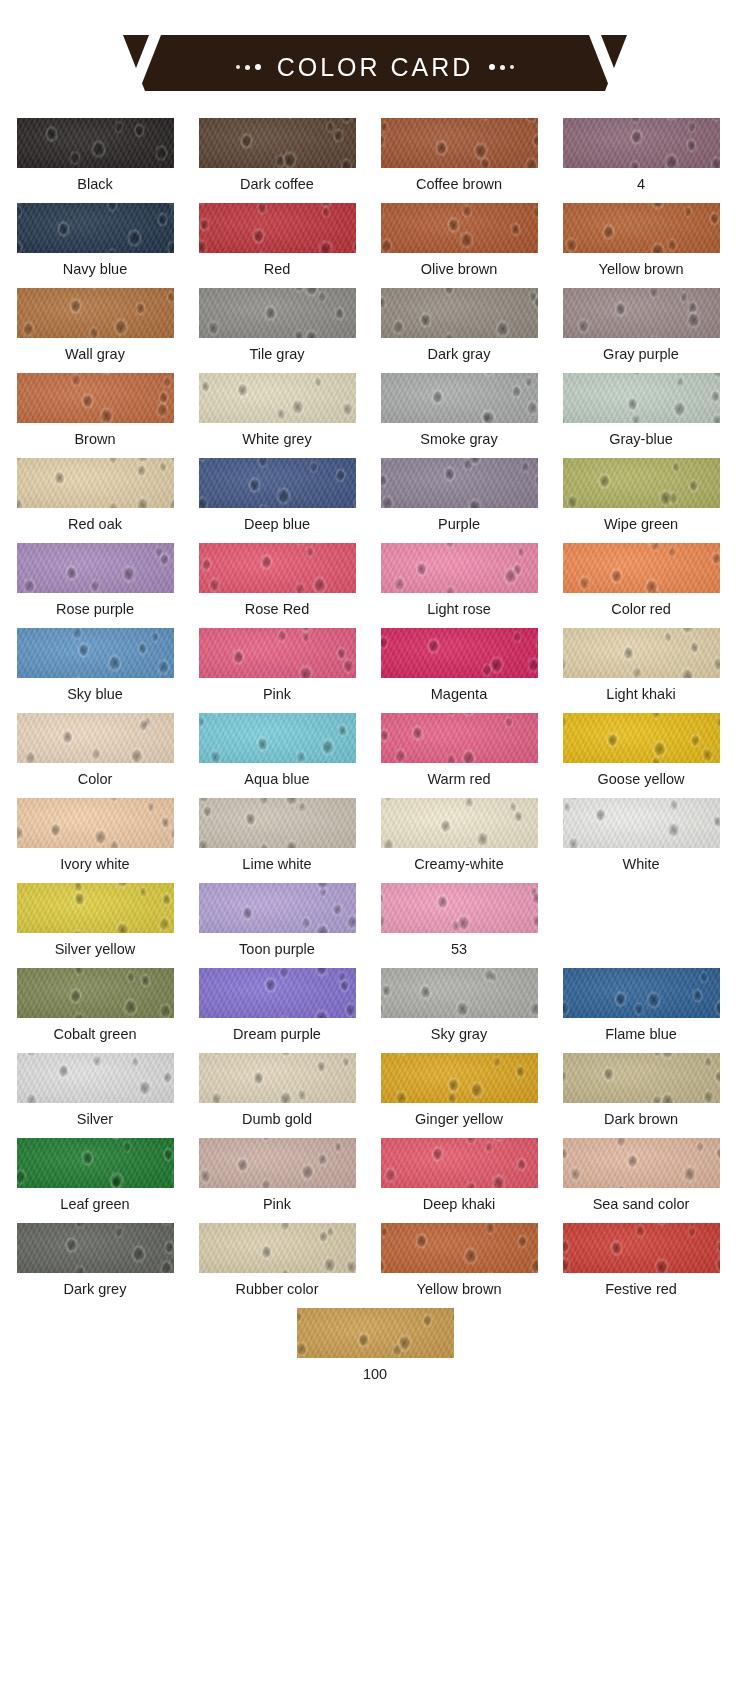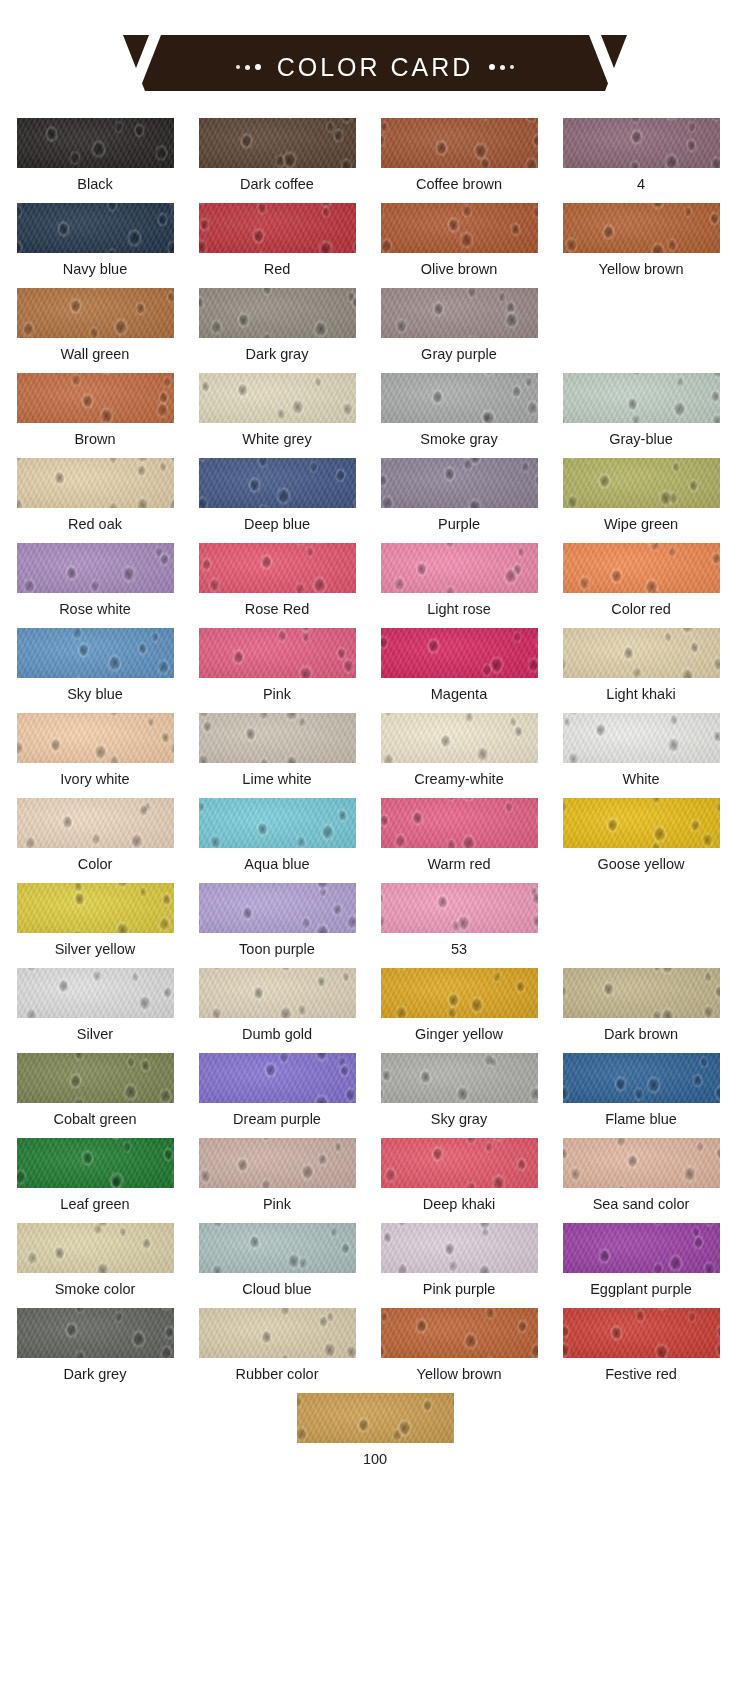--- a/index.html
+++ b/index.html
@@ -195,21 +195,27 @@
           <div class="tex" style="background-position: 11px 13px, 13px 17px, 29px 3px, 21px 7px, 51px 2px, 23px 0px, 0px 0px, 0px 0px, 0px 0px;"></div>
         </div>
         <div class="caption">Yellow brown</div>
       </div>
     </div>
     <div class="row">
       <div class="cell">
         <div class="swatch" style="background-color: rgb(179, 113, 60);">
           <div class="tex" style="background-position: 24px 2px, 22px 8px, 1px 8px, 24px 6px, 19px 5px, 52px 0px, 0px 0px, 0px 0px, 0px 0px;"></div>
         </div>
-        <div class="caption">Wall green</div>
+        <div class="caption">Wall gray</div>
+      </div>
+      <div class="cell">
+        <div class="swatch" style="background-color: rgb(141, 140, 136);">
+          <div class="tex" style="background-position: 37px 9px, 31px 19px, 18px 13px, 27px 5px, 42px 8px, 21px 0px, 0px 0px, 0px 0px, 0px 0px;"></div>
+        </div>
+        <div class="caption">Tile gray</div>
       </div>
       <div class="cell">
         <div class="swatch" style="background-color: rgb(147, 139, 128);">
           <div class="tex" style="background-position: 10px 16px, 40px 10px, 35px 2px, 30px 4px, 10px 11px, 50px 0px, 0px 0px, 0px 0px, 0px 0px;"></div>
         </div>
         <div class="caption">Dark gray</div>
       </div>
       <div class="cell">
         <div class="swatch" style="background-color: rgb(157, 138, 138);">
           <div class="tex" style="background-position: 23px 5px, 49px 1px, 7px 7px, 33px 3px, 33px 14px, 19px 0px, 0px 0px, 0px 0px, 0px 0px;"></div>
@@ -267,21 +273,21 @@
           <div class="tex" style="background-position: 7px 7px, 21px 9px, 8px 15px, 22px 9px, 52px 0px, 11px 0px, 0px 0px, 0px 0px, 0px 0px;"></div>
         </div>
         <div class="caption">Wipe green</div>
       </div>
     </div>
     <div class="row">
       <div class="cell">
         <div class="swatch" style="background-color: rgb(169, 139, 192);">
           <div class="tex" style="background-position: 20px 14px, 30px 0px, 25px 4px, 25px 8px, 20px 3px, 40px 0px, 0px 0px, 0px 0px, 0px 0px;"></div>
         </div>
-        <div class="caption">Rose white</div>
+        <div class="caption">Rose purple</div>
       </div>
       <div class="cell">
         <div class="swatch" style="background-color: rgb(233, 84, 111);">
           <div class="tex" style="background-position: 33px 3px, 39px 11px, 42px 9px, 28px 7px, 43px 6px, 9px 0px, 0px 0px, 0px 0px, 0px 0px;"></div>
         </div>
         <div class="caption">Rose Red</div>
       </div>
       <div class="cell">
         <div class="swatch" style="background-color: rgb(243, 137, 174);">
           <div class="tex" style="background-position: 6px 10px, 48px 2px, 14px 14px, 31px 6px, 11px 9px, 38px 0px, 0px 0px, 0px 0px, 0px 0px;"></div>
@@ -316,20 +322,46 @@
       </div>
       <div class="cell">
         <div class="swatch" style="background-color: rgb(230, 213, 173);">
           <div class="tex" style="background-position: 31px 9px, 43px 17px, 9px 7px, 11px 1px, 16px 5px, 3px 0px, 0px 0px, 0px 0px, 0px 0px;"></div>
         </div>
         <div class="caption">Light khaki</div>
       </div>
     </div>
     <div class="row">
       <div class="cell">
+        <div class="swatch" style="background-color: rgb(240, 217, 192);">
+          <div class="tex" style="background-position: 16px 8px, 38px 12px, 4px 0px, 26px 10px, 21px 1px, 28px 0px, 0px 0px, 0px 0px, 0px 0px;"></div>
+        </div>
+        <div class="caption">Color</div>
+      </div>
+      <div class="cell">
+        <div class="swatch" style="background-color: rgb(119, 206, 221);">
+          <div class="tex" style="background-position: 29px 15px, 47px 3px, 21px 5px, 29px 9px, 44px 4px, 57px 0px, 0px 0px, 0px 0px, 0px 0px;"></div>
+        </div>
+        <div class="caption">Aqua blue</div>
+      </div>
+      <div class="cell">
+        <div class="swatch" style="background-color: rgb(234, 95, 134);">
+          <div class="tex" style="background-position: 2px 4px, 6px 14px, 38px 10px, 32px 8px, 12px 7px, 26px 0px, 0px 0px, 0px 0px, 0px 0px;"></div>
+        </div>
+        <div class="caption">Warm red</div>
+      </div>
+      <div class="cell">
+        <div class="swatch" style="background-color: rgb(236, 191, 18);">
+          <div class="tex" style="background-position: 15px 11px, 15px 5px, 10px 15px, 0px 7px, 35px 10px, 55px 0px, 0px 0px, 0px 0px, 0px 0px;"></div>
+        </div>
+        <div class="caption">Goose yellow</div>
+      </div>
+    </div>
+    <div class="row">
+      <div class="cell">
         <div class="swatch" style="background-color: rgb(246, 207, 168);">
           <div class="tex" style="background-position: 4px 16px, 2px 8px, 26px 12px, 14px 0px, 39px 8px, 32px 0px, 0px 0px, 0px 0px, 0px 0px;"></div>
         </div>
         <div class="caption">Ivory white</div>
       </div>
       <div class="cell">
         <div class="swatch" style="background-color: rgb(206, 197, 182);">
           <div class="tex" style="background-position: 17px 5px, 11px 19px, 43px 1px, 17px 13px, 7px 11px, 1px 0px, 0px 0px, 0px 0px, 0px 0px;"></div>
         </div>
         <div class="caption">Lime white</div>
@@ -342,66 +374,66 @@
       </div>
       <div class="cell">
         <div class="swatch" style="background-color: rgb(237, 237, 234);">
           <div class="tex" style="background-position: 3px 1px, 29px 1px, 32px 11px, 23px 11px, 53px 17px, 59px 0px, 0px 0px, 0px 0px, 0px 0px;"></div>
         </div>
         <div class="caption">White</div>
       </div>
     </div>
     <div class="row">
       <div class="cell">
-        <div class="swatch" style="background-color: rgb(240, 217, 192);">
-          <div class="tex" style="background-position: 16px 8px, 38px 12px, 4px 0px, 26px 10px, 21px 1px, 28px 0px, 0px 0px, 0px 0px, 0px 0px;"></div>
-        </div>
-        <div class="caption">Color</div>
-      </div>
-      <div class="cell">
-        <div class="swatch" style="background-color: rgb(119, 206, 221);">
-          <div class="tex" style="background-position: 29px 15px, 47px 3px, 21px 5px, 29px 9px, 44px 4px, 57px 0px, 0px 0px, 0px 0px, 0px 0px;"></div>
-        </div>
-        <div class="caption">Aqua blue</div>
-      </div>
-      <div class="cell">
-        <div class="swatch" style="background-color: rgb(234, 95, 134);">
-          <div class="tex" style="background-position: 2px 4px, 6px 14px, 38px 10px, 32px 8px, 12px 7px, 26px 0px, 0px 0px, 0px 0px, 0px 0px;"></div>
-        </div>
-        <div class="caption">Warm red</div>
-      </div>
-      <div class="cell">
-        <div class="swatch" style="background-color: rgb(236, 191, 18);">
-          <div class="tex" style="background-position: 15px 11px, 15px 5px, 10px 15px, 0px 7px, 35px 10px, 55px 0px, 0px 0px, 0px 0px, 0px 0px;"></div>
-        </div>
-        <div class="caption">Goose yellow</div>
-      </div>
-    </div>
-    <div class="row">
-      <div class="cell">
         <div class="swatch" style="background-color: rgb(225, 207, 60);">
           <div class="tex" style="background-position: 28px 0px, 24px 16px, 27px 4px, 3px 6px, 3px 13px, 24px 0px, 0px 0px, 0px 0px, 0px 0px;"></div>
         </div>
         <div class="caption">Silver yellow</div>
       </div>
       <div class="cell">
         <div class="swatch" style="background-color: rgb(181, 163, 217);">
           <div class="tex" style="background-position: 14px 14px, 42px 18px, 16px 14px, 9px 4px, 49px 0px, 22px 0px, 0px 0px, 0px 0px, 0px 0px;"></div>
         </div>
         <div class="caption">Toon purple</div>
       </div>
       <div class="cell">
         <div class="swatch" style="background-color: rgb(244, 156, 189);">
           <div class="tex" style="background-position: 27px 3px, 1px 9px, 33px 3px, 12px 3px, 17px 3px, 51px 0px, 0px 0px, 0px 0px, 0px 0px;"></div>
         </div>
         <div class="caption">53</div>
       </div>
     </div>
     <div class="row">
       <div class="cell">
+        <div class="swatch" style="background-color: rgb(125, 133, 80);">
+          <div class="tex" style="background-position: 24px 12px, 32px 8px, 6px 0px, 4px 8px, 4px 11px, 12px 0px, 0px 0px, 0px 0px, 0px 0px;"></div>
+        </div>
+        <div class="caption">Cobalt green</div>
+      </div>
+      <div class="cell">
+        <div class="swatch" style="background-color: rgb(132, 112, 212);">
+          <div class="tex" style="background-position: 37px 1px, 41px 19px, 23px 5px, 7px 7px, 27px 14px, 41px 0px, 0px 0px, 0px 0px, 0px 0px;"></div>
+        </div>
+        <div class="caption">Dream purple</div>
+      </div>
+      <div class="cell">
+        <div class="swatch" style="background-color: rgb(176, 176, 171);">
+          <div class="tex" style="background-position: 10px 8px, 0px 10px, 40px 10px, 10px 6px, 50px 17px, 10px 0px, 0px 0px, 0px 0px, 0px 0px;"></div>
+        </div>
+        <div class="caption">Sky gray</div>
+      </div>
+      <div class="cell">
+        <div class="swatch" style="background-color: rgb(42, 95, 150);">
+          <div class="tex" style="background-position: 23px 15px, 9px 1px, 12px 15px, 13px 5px, 18px 1px, 39px 0px, 0px 0px, 0px 0px, 0px 0px;"></div>
+        </div>
+        <div class="caption">Flame blue</div>
+      </div>
+    </div>
+    <div class="row">
+      <div class="cell">
         <div class="swatch" style="background-color: rgb(226, 226, 226);">
           <div class="tex" style="background-position: 12px 2px, 46px 4px, 28px 12px, 27px 12px, 22px 18px, 16px 0px, 0px 0px, 0px 0px, 0px 0px;"></div>
         </div>
         <div class="caption">Silver</div>
       </div>
       <div class="cell">
         <div class="swatch" style="background-color: rgb(228, 216, 189);">
           <div class="tex" style="background-position: 25px 9px, 5px 15px, 0px 1px, 30px 11px, 45px 2px, 45px 0px, 0px 0px, 0px 0px, 0px 0px;"></div>
         </div>
         <div class="caption">Dumb gold</div>
@@ -414,46 +446,20 @@
       </div>
       <div class="cell">
         <div class="swatch" style="background-color: rgb(199, 185, 142);">
           <div class="tex" style="background-position: 11px 5px, 23px 17px, 34px 11px, 1px 9px, 36px 8px, 43px 0px, 0px 0px, 0px 0px, 0px 0px;"></div>
         </div>
         <div class="caption">Dark brown</div>
       </div>
     </div>
     <div class="row">
       <div class="cell">
-        <div class="swatch" style="background-color: rgb(125, 133, 80);">
-          <div class="tex" style="background-position: 24px 12px, 32px 8px, 6px 0px, 4px 8px, 4px 11px, 12px 0px, 0px 0px, 0px 0px, 0px 0px;"></div>
-        </div>
-        <div class="caption">Cobalt green</div>
-      </div>
-      <div class="cell">
-        <div class="swatch" style="background-color: rgb(132, 112, 212);">
-          <div class="tex" style="background-position: 37px 1px, 41px 19px, 23px 5px, 7px 7px, 27px 14px, 41px 0px, 0px 0px, 0px 0px, 0px 0px;"></div>
-        </div>
-        <div class="caption">Dream purple</div>
-      </div>
-      <div class="cell">
-        <div class="swatch" style="background-color: rgb(176, 176, 171);">
-          <div class="tex" style="background-position: 10px 8px, 0px 10px, 40px 10px, 10px 6px, 50px 17px, 10px 0px, 0px 0px, 0px 0px, 0px 0px;"></div>
-        </div>
-        <div class="caption">Sky gray</div>
-      </div>
-      <div class="cell">
-        <div class="swatch" style="background-color: rgb(42, 95, 150);">
-          <div class="tex" style="background-position: 23px 15px, 9px 1px, 12px 15px, 13px 5px, 18px 1px, 39px 0px, 0px 0px, 0px 0px, 0px 0px;"></div>
-        </div>
-        <div class="caption">Flame blue</div>
-      </div>
-    </div>
-    <div class="row">
-      <div class="cell">
         <div class="swatch" style="background-color: rgb(26, 122, 44);">
           <div class="tex" style="background-position: 36px 4px, 18px 12px, 29px 4px, 16px 4px, 41px 4px, 8px 0px, 0px 0px, 0px 0px, 0px 0px;"></div>
         </div>
         <div class="caption">Leaf green</div>
       </div>
       <div class="cell">
         <div class="swatch" style="background-color: rgb(207, 177, 166);">
           <div class="tex" style="background-position: 9px 11px, 27px 3px, 1px 9px, 19px 3px, 9px 7px, 37px 0px, 0px 0px, 0px 0px, 0px 0px;"></div>
         </div>
         <div class="caption">Pink</div>
@@ -462,46 +468,20 @@
         <div class="swatch" style="background-color: rgb(232, 86, 104);">
           <div class="tex" style="background-position: 22px 0px, 36px 14px, 18px 14px, 22px 2px, 32px 10px, 6px 0px, 0px 0px, 0px 0px, 0px 0px;"></div>
         </div>
         <div class="caption">Deep khaki</div>
       </div>
       <div class="cell">
         <div class="swatch" style="background-color: rgb(228, 184, 160);">
           <div class="tex" style="background-position: 35px 7px, 45px 5px, 35px 3px, 25px 1px, 0px 13px, 35px 0px, 0px 0px, 0px 0px, 0px 0px;"></div>
         </div>
         <div class="caption">Sea sand color</div>
-      </div>
-    </div>
-    <div class="row">
-      <div class="cell">
-        <div class="swatch" style="background-color: rgb(225, 214, 172);">
-          <div class="tex" style="background-position: 8px 14px, 4px 16px, 7px 8px, 28px 0px, 23px 16px, 4px 0px, 0px 0px, 0px 0px, 0px 0px;"></div>
-        </div>
-        <div class="caption">Smoke color</div>
-      </div>
-      <div class="cell">
-        <div class="swatch" style="background-color: rgb(174, 196, 193);">
-          <div class="tex" style="background-position: 21px 3px, 13px 7px, 24px 13px, 31px 13px, 46px 0px, 33px 0px, 0px 0px, 0px 0px, 0px 0px;"></div>
-        </div>
-        <div class="caption">Cloud blue</div>
-      </div>
-      <div class="cell">
-        <div class="swatch" style="background-color: rgb(221, 208, 221);">
-          <div class="tex" style="background-position: 34px 10px, 22px 18px, 41px 2px, 34px 12px, 14px 3px, 2px 0px, 0px 0px, 0px 0px, 0px 0px;"></div>
-        </div>
-        <div class="caption">Pink purple</div>
-      </div>
-      <div class="cell">
-        <div class="swatch" style="background-color: rgb(154, 60, 165);">
-          <div class="tex" style="background-position: 7px 17px, 31px 9px, 13px 7px, 2px 11px, 37px 6px, 31px 0px, 0px 0px, 0px 0px, 0px 0px;"></div>
-        </div>
-        <div class="caption">Eggplant purple</div>
       </div>
     </div>
     <div class="row">
       <div class="cell">
         <div class="swatch" style="background-color: rgb(95, 98, 92);">
           <div class="tex" style="background-position: 20px 6px, 40px 0px, 30px 12px, 5px 10px, 5px 9px, 0px 0px, 0px 0px, 0px 0px, 0px 0px;"></div>
         </div>
         <div class="caption">Dark grey</div>
       </div>
       <div class="cell">

